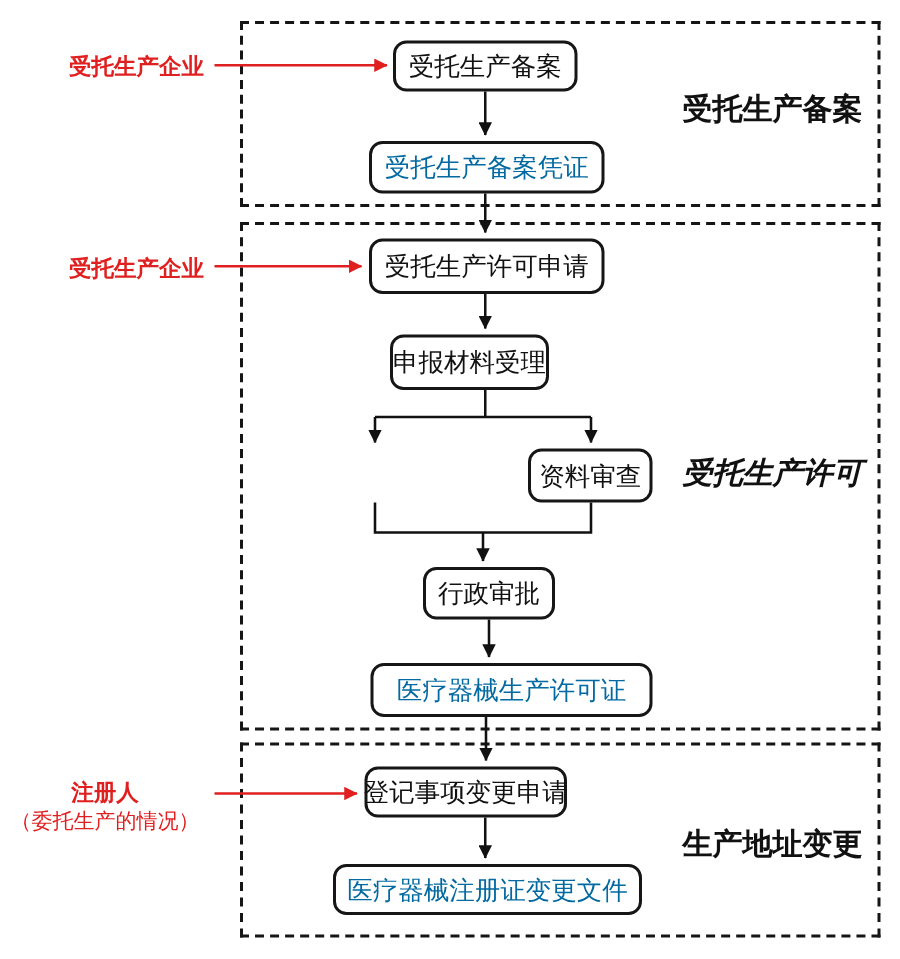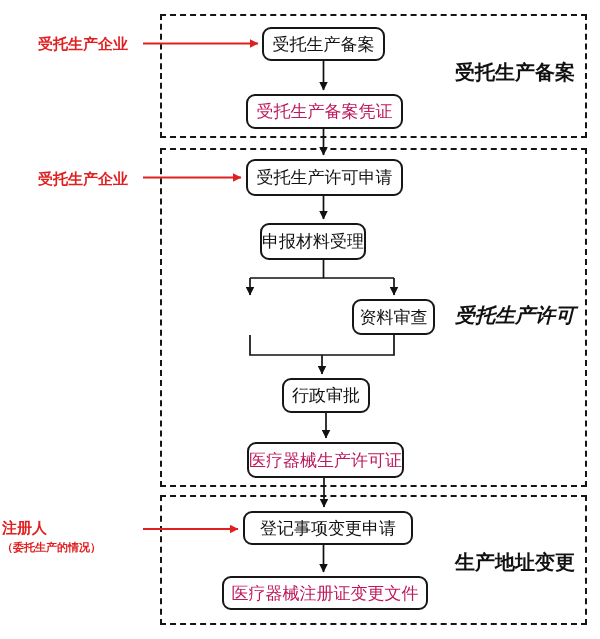--- a/index.html
+++ b/index.html
@@ -54,50 +54,50 @@
     background:#ffffff;
     display:flex;
     align-items:center;
     justify-content:center;
     font-size:17px;
     color:#111;
     z-index:4;
     white-space:nowrap;
     font-family:"DejaVu Serif","Liberation Serif",serif;
   }
-  .node.red{color:#be185d;}
+  .node.red{color:#0369a1;}
   #b1{left:262px;top:27px;width:123px;height:34px;}
   #b2{left:246px;top:94px;width:157px;height:35px;}
   #b3{left:246px;top:159px;width:157px;height:37px;}
   #b4{left:260px;top:223px;width:106px;height:37px;}
   #b5{left:172px;top:299px;width:156px;height:36px;}
   #b6{left:352px;top:299px;width:83px;height:36px;}
   #b7{left:282px;top:378px;width:88px;height:35px;}
-  #b8{left:247px;top:442px;width:157px;height:36px;}
-  #b9{left:243px;top:511px;width:170px;height:34px;}
+  #b8{left:247px;top:442px;width:188px;height:36px;}
+  #b9{left:243px;top:511px;width:135px;height:34px;}
   #b10{left:222px;top:576px;width:206px;height:34px;}
 
   
   .side-label{
     position:absolute;
     color:#e02020;
     font-weight:bold;
     font-size:15px;
-    text-align:left;
+    text-align:center;
     z-index:2;
     line-height:18px;
     font-family:"DejaVu Serif","Liberation Serif",serif;
     white-space:nowrap;
   }
   #sl1{left:38px;top:35px;width:106px;}
   #sl2{left:38px;top:170px;width:106px;}
   #sl3{left:2px;top:519px;width:136px;}
   #sl3 .sub{
-    font-size:11px;
-    font-weight:bold;
+    font-size:14px;
+    font-weight:normal;
     line-height:16px;
     margin-top:3px;
   }
 </style>
 </head>
 <body>
 
 <div id="stage">
 
   <div class="section" id="sec1"></div>

